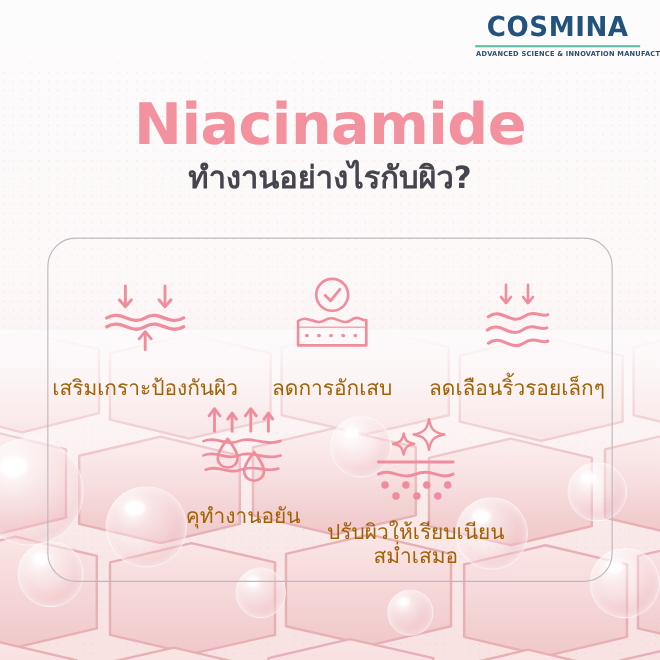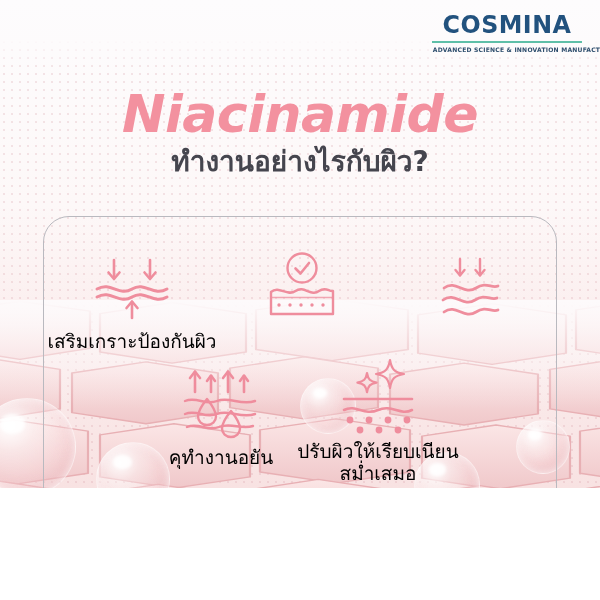--- a/index.html
+++ b/index.html
@@ -3,21 +3,21 @@
 <meta charset="utf-8">
 <style>
   html, body {
     margin: 0;
     padding: 0;
     background: #ffffff;
   }
   #canvas {
     position: relative;
     width: 600px;
-    height: 488px;
+    height: 600px;
     overflow: hidden;
     background: #fdfafb;
     font-family: "DejaVu Sans", "Liberation Sans", sans-serif;
   }
 
   
   .bg-base {
     position: absolute; inset: 0;
     background: linear-gradient(180deg, #fdfcfd 0%, #fdf8f8 42%, #fbeeee 66%, #f8e2e2 100%);
   }
@@ -102,21 +102,20 @@
     position: absolute;
     left: 0; right: 0;
     top: 88px;
     text-align: center;
     font-family: "DejaVu Sans", "Liberation Sans", sans-serif;
     font-weight: 700;
     font-size: 52px;
     line-height: 1;
     color: #f3919f;
     letter-spacing: -0.5px;
-    font-style: italic;
   }
   .subtitle {
     position: absolute;
     left: 0; right: 0;
     top: 146px;
     text-align: center;
     font-family: "DejaVu Sans", "Liberation Sans", sans-serif;
     font-weight: 700;
     font-size: 28px;
     line-height: 1.15;
@@ -141,33 +140,33 @@
     position: absolute;
     text-align: center;
   }
   .item .icon-wrap {
     display: flex;
     align-items: flex-end;
     justify-content: center;
     height: 72px;
   }
   .item .label {
-    margin-top: 8px;
+    margin-top: 20px;
     font-family: "DejaVu Sans", "Liberation Sans", sans-serif;
     font-size: 19px;
     line-height: 1.18;
-    color: #000000;
+    color: #a16207;
     white-space: pre-line;
   }
 
   #item-0 { left: 32px;  top: 250px; width: 200px; }
   #item-1 { left: 224px; top: 250px; width: 156px; }
   #item-2 { left: 372px; top: 250px; width: 196px; }
   #item-3 { left: 148px; top: 366px; width: 146px; }
-  #item-4 { left: 292px; top: 360px; width: 172px; }
+  #item-4 { left: 292px; top: 381px; width: 172px; }
 
   svg.ico { display: block; overflow: visible; }
 </style>
 </head>
 <body>
 
 <div id="canvas">
 
   <div class="bg-base"></div>
   <div class="bg-dots fade-top"></div>
@@ -266,36 +265,38 @@
         </g>
         <g fill="#ef8d9d">
           <circle cx="16" cy="55" r="1.7"></circle>
             <circle cx="27" cy="55" r="1.7"></circle>
           <circle cx="38" cy="55" r="1.7"></circle>
             <circle cx="49" cy="55" r="1.7"></circle>
           <circle cx="60" cy="55" r="1.7"></circle>
         </g>
       </svg>
     </div>
+    <div class="label">ลดการอักเสบ</div>
   </div>
 
   <div class="item" id="item-2">
     <div class="icon-wrap">
       <svg class="ico" width="80" height="66" viewBox="0 0 80 66">
         <g stroke="#ef8d9d" stroke-width="2.4" fill="none" stroke-linecap="round" stroke-linejoin="round">
           <line x1="30" y1="3" x2="30" y2="19"></line>
           <path d="M25.5 14 L30 19.5 L34.5 14"></path>
           <line x1="50" y1="3" x2="50" y2="19"></line>
           <path d="M45.5 14 L50 19.5 L54.5 14"></path>
           <path d="M14 32 C26 23, 34 40, 46 32 C56 25, 62 33, 68 30" stroke-width="2.8"></path>
           <path d="M13 44 C25 35, 33 52, 45 44 C55 37, 61 45, 67 42" stroke-width="2.8"></path>
           <path d="M14 56 C26 47, 34 64, 46 56 C56 49, 62 57, 68 54" stroke-width="2.8"></path>
         </g>
       </svg>
     </div>
+    <div class="label">ลดเลือนริ้วรอยเล็กๆ</div>
   </div>
 
   <div class="item" id="item-3">
     <div class="icon-wrap">
       <svg class="ico" width="84" height="70" viewBox="0 0 84 70">
         <g stroke="#ef8d9d" fill="none" stroke-linecap="round" stroke-linejoin="round">
 
           <g stroke-width="2.6">
             <line x1="16" y1="24" x2="16" y2="4"></line>
               <path d="M11 10 L16 3.5 L21 10"></path>

